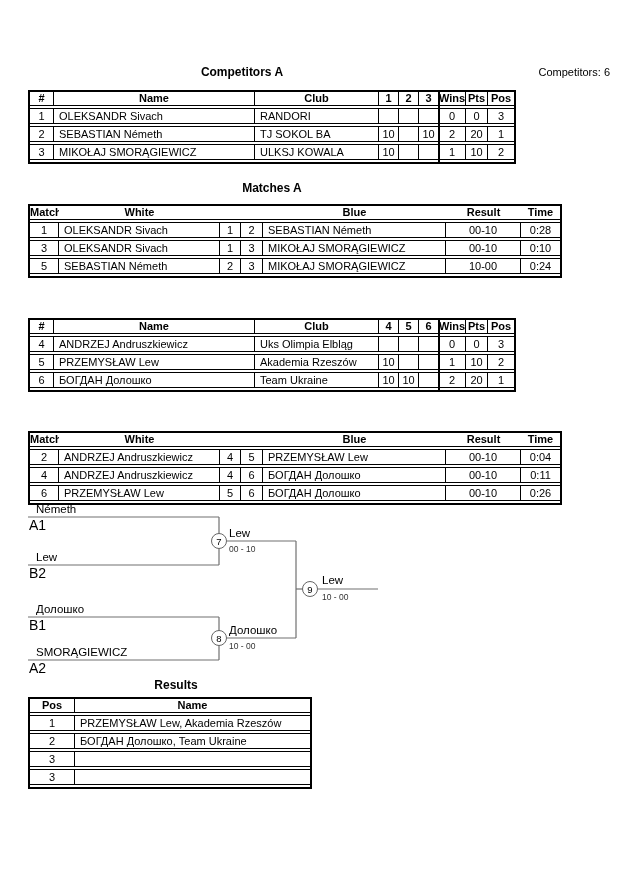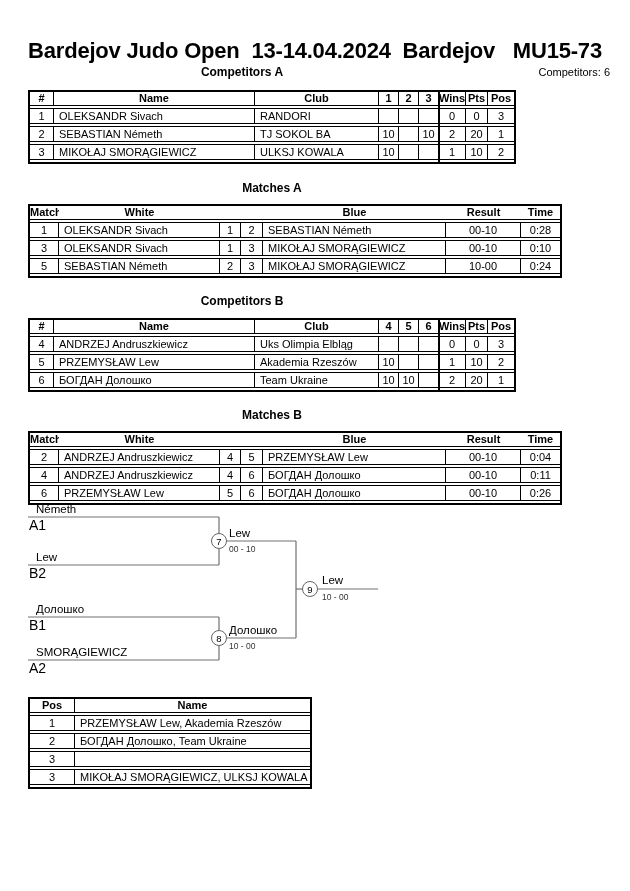--- a/index.html
+++ b/index.html
@@ -34,21 +34,20 @@
   .bk-score{position:absolute;font-size:8.5px;line-height:10px;color:#333;white-space:pre;}
   .bk-circle{position:absolute;width:16px;height:16px;border:1px solid #666;border-radius:50%;
              background:#fff;font-size:9.5px;line-height:16px;text-align:center;box-sizing:border-box;}
   svg{position:absolute;}
 </style>
 </head>
 <body>
 
 <div class="page">
 
-  <div class="abs doc-title">Bardejov Judo Open  13-14.04.2024  Bardejov   MU15-73</div>
   <div class="abs count-label">Competitors: 6</div>
 
   <div class="abs sec-title" style="top:65px;left:28px;width:428px;">Competitors A</div>
   <div class="tbl" style="top:90px;left:28px;width:484px;">
     <div class="thead">
       <div class="c ca0 sep">#</div>
       <div class="c ca1 sep">Name</div>
       <div class="c ca2 sep">Club</div>
       <div class="c ca3 sep">1</div>
       <div class="c ca4 sep">2</div>
@@ -126,21 +125,20 @@
       <div class="c ma0 sep">5</div>
       <div class="c ma1 l sep">SEBASTIAN Németh</div>
       <div class="c ma2 sep">2</div>
       <div class="c ma3 sep">3</div>
       <div class="c ma4 l sep">MIKOŁAJ SMORĄGIEWICZ</div>
       <div class="c ma5 sep">10-00</div>
       <div class="c ma6">0:24</div>
     </div>
   </div>
 
-  <div class="abs sec-title" style="top:294px;left:28px;width:428px;">Competitors B</div>
   <div class="tbl" style="top:318px;left:28px;width:484px;">
     <div class="thead">
       <div class="c ca0 sep">#</div>
       <div class="c ca1 sep">Name</div>
       <div class="c ca2 sep">Club</div>
       <div class="c ca3 sep">4</div>
       <div class="c ca4 sep">5</div>
       <div class="c ca5 sep">6</div>
       <div class="c ca6 sep">Wins</div>
       <div class="c ca7 sep">Pts</div>
@@ -175,21 +173,20 @@
       <div class="c ca3 sep">10</div>
       <div class="c ca4 sep">10</div>
       <div class="c ca5 sep"></div>
       <div class="c ca6 sep">2</div>
       <div class="c ca7 sep">20</div>
       <div class="c ca8">1</div>
     </div>
     <div class="windiv"></div>
   </div>
 
-  <div class="abs sec-title" style="top:408px;left:28px;width:488px;">Matches B</div>
   <div class="tbl" style="top:431px;left:28px;width:530px;">
     <div class="thead">
       <div class="c ma0">Match</div>
       <div class="c ma1">White</div>
       <div class="c ma2"></div>
       <div class="c ma3"></div>
       <div class="c ma4">Blue</div>
       <div class="c ma5">Result</div>
       <div class="c ma6">Time</div>
     </div>
@@ -251,35 +248,35 @@
   <div class="bk-score" style="top:544px;left:229px;">00 - 10</div>
 
   <div class="bk-circle" style="top:630px;left:211px;">8</div>
   <div class="bk-name" style="top:624px;left:229px;">Долошко</div>
   <div class="bk-score" style="top:641px;left:229px;">10 - 00</div>
 
   <div class="bk-circle" style="top:581px;left:302px;">9</div>
   <div class="bk-name" style="top:574px;left:322px;">Lew</div>
   <div class="bk-score" style="top:592px;left:322px;">10 - 00</div>
 
+  <div class="abs sec-title" style="top:678px;left:28px;width:296px;">Results</div>
   <div class="tbl" style="top:697px;left:28px;width:280px;">
     <div class="thead">
       <div class="c ra0 sep">Pos</div>
       <div class="c ra1">Name</div>
     </div>
     <div class="trow">
       <div class="c ra0 sep">1</div>
       <div class="c ra1 l">PRZEMYSŁAW Lew, Akademia Rzeszów</div>
     </div>
     <div class="trow">
       <div class="c ra0 sep">2</div>
       <div class="c ra1 l">БОГДАН Долошко, Team Ukraine</div>
     </div>
     <div class="trow">
       <div class="c ra0 sep">3</div>
     </div>
     <div class="trow">
       <div class="c ra0 sep">3</div>
-      <div class="c ra1 l">MIKOŁAJ SMORĄGIEWICZ, ULKSJ KOWALA</div>
     </div>
   </div>
 
 </div>
 
 </body></html>

